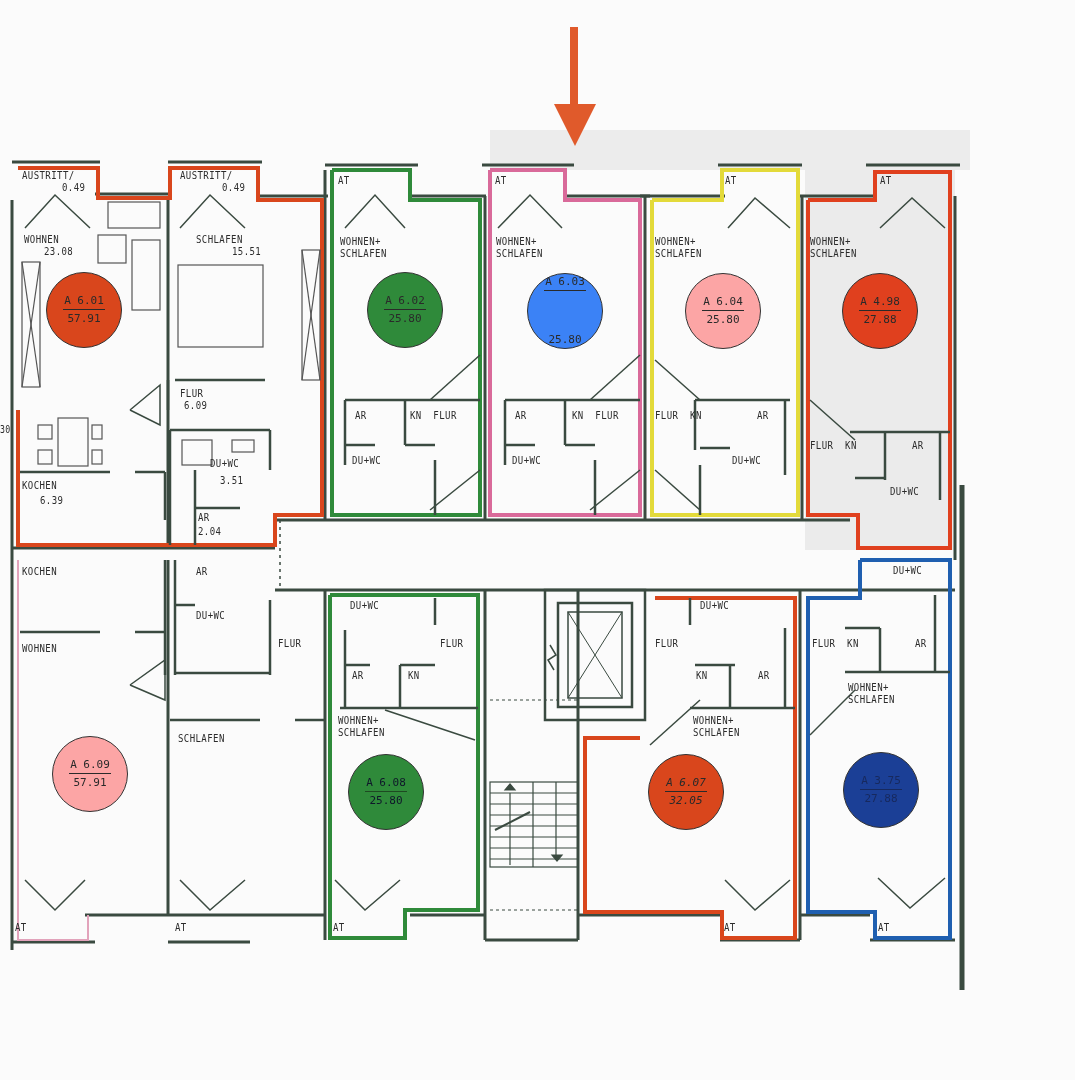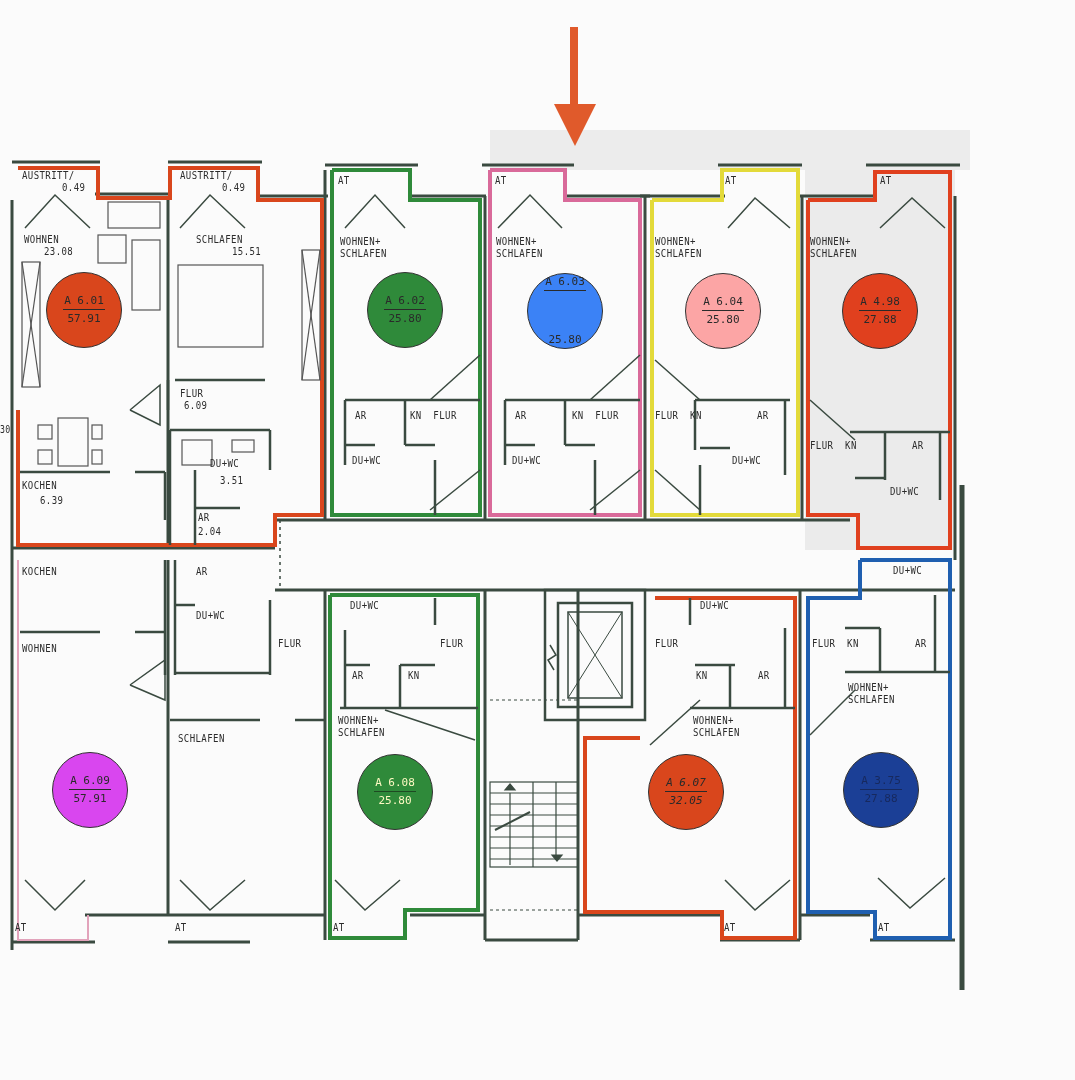--- a/index.html
+++ b/index.html
@@ -338,32 +338,32 @@
 </div>
 
 <div>
   <div class="lbl" style="left:350px;top:600px;">DU+WC</div>
   <div class="lbl" style="left:440px;top:638px;">FLUR</div>
   <div class="lbl" style="left:352px;top:670px;">AR</div>
   <div class="lbl" style="left:408px;top:670px;">KN</div>
   <div class="lbl" style="left:338px;top:715px;">WOHNEN+
 SCHLAFEN</div>
   <div class="lbl" style="left:333px;top:922px;">AT</div>
-  <div class="badge" style="left:357px;top:754px;background:#2f8a3a;color:#fef9c3;align-items:center;">
+  <div class="badge" style="left:348px;top:754px;background:#2f8a3a;color:#0f172a;align-items:center;">
     <span class="id" style="border-color:#1e4a22;">A 6.08</span>
     <span class="area">25.80</span>
   </div>
 </div>
 
 <div>
   <div class="lbl" style="left:22px;top:566px;">KOCHEN</div>
   <div class="lbl" style="left:196px;top:566px;">AR</div>
   <div class="lbl" style="left:196px;top:610px;">DU+WC</div>
   <div class="lbl" style="left:278px;top:638px;">FLUR</div>
   <div class="lbl" style="left:22px;top:643px;">WOHNEN</div>
   <div class="lbl" style="left:178px;top:733px;">SCHLAFEN</div>
   <div class="lbl" style="left:15px;top:922px;">AT</div>
   <div class="lbl" style="left:175px;top:922px;">AT</div>
-  <div class="badge" style="left:52px;top:752px;background:#d946ef;text-align:center;">
+  <div class="badge" style="left:52px;top:736px;background:#fca5a5;text-align:center;">
     <span class="id">A 6.09</span>
     <span class="area">57.91</span>
   </div>
 </div>
 
 </body></html>

